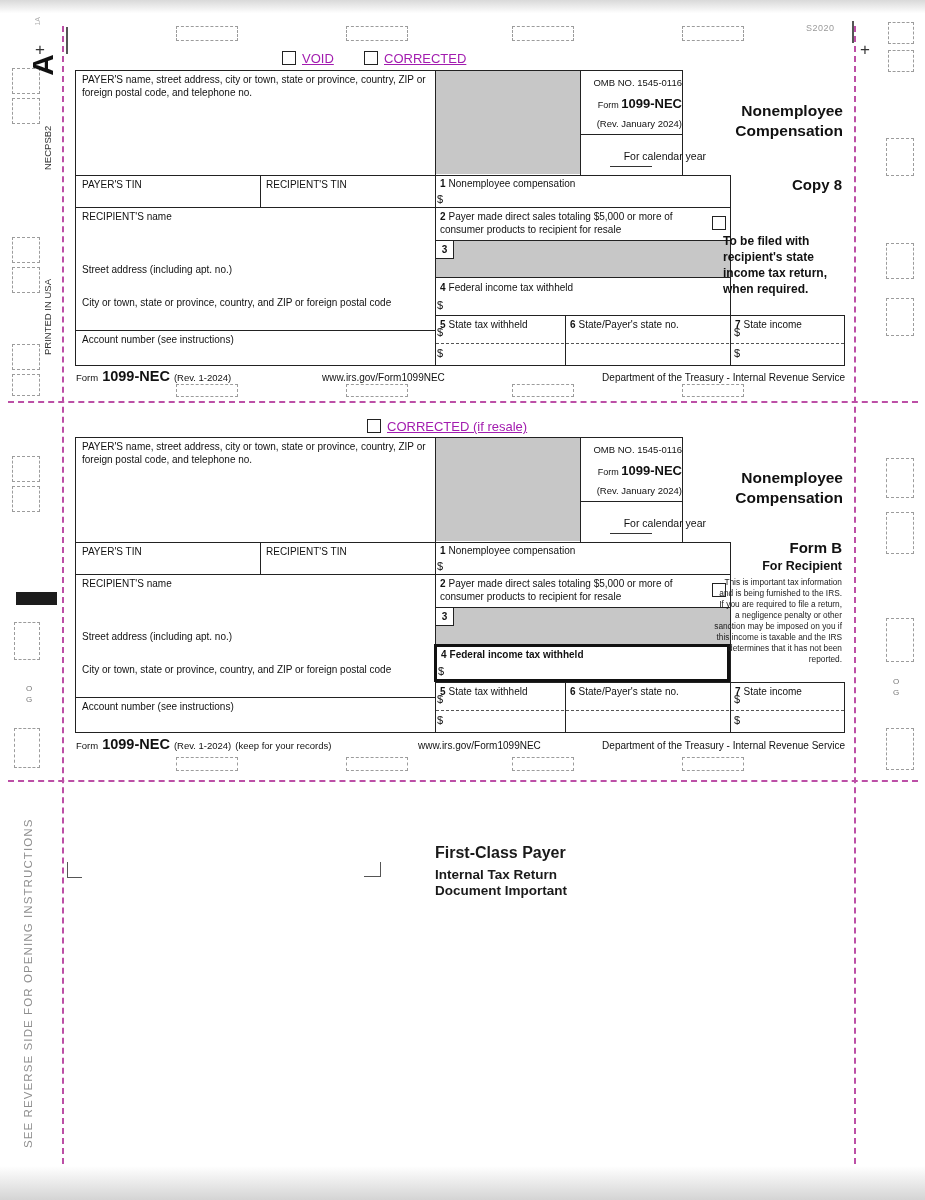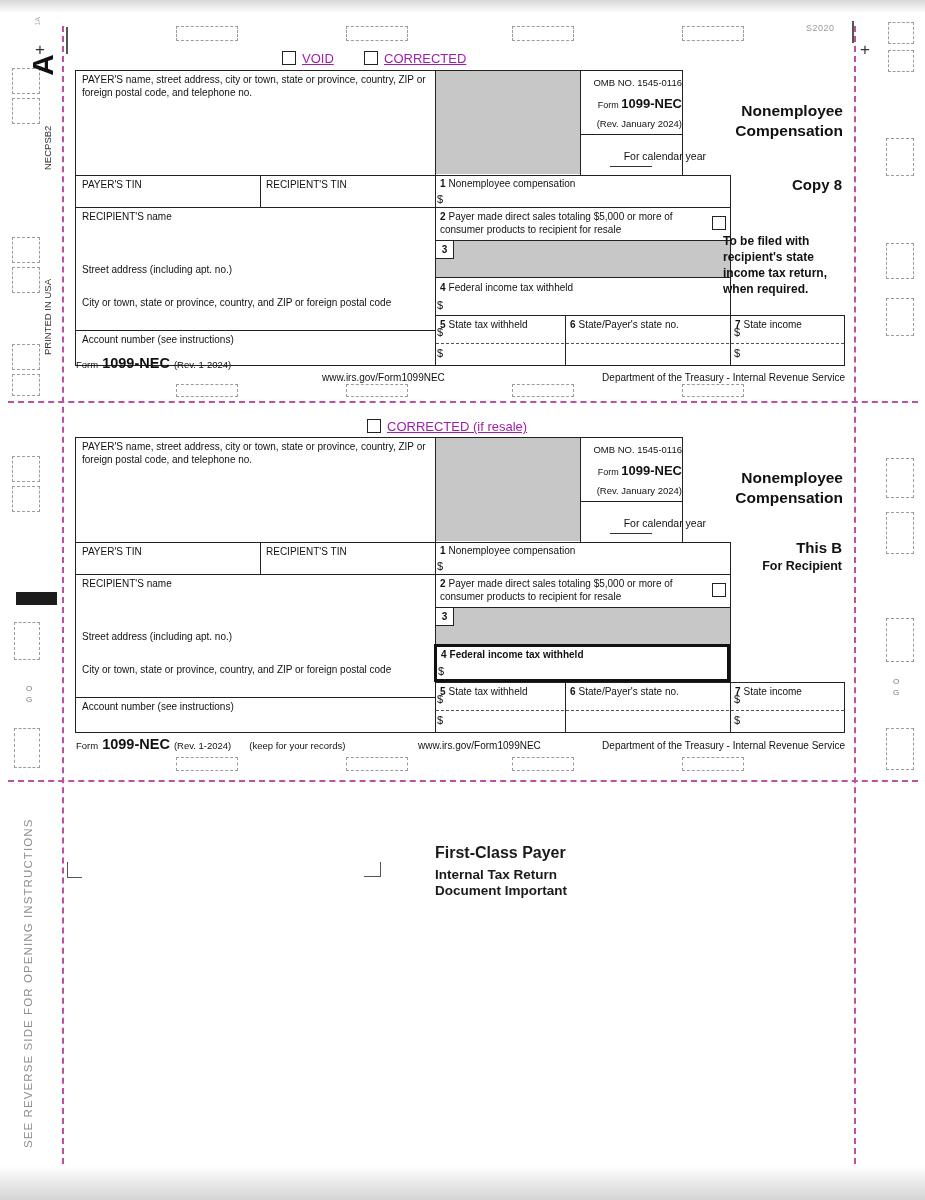--- a/index.html
+++ b/index.html
@@ -186,21 +186,21 @@
     <div class="lbl" style="left:660px;top:249px"><span class="bn">7</span><span>State income</span></div>
     <div class="dollar" style="left:362px;top:256px">$</div>
     <div class="dollar" style="left:362px;top:277px">$</div>
     <div class="dollar" style="left:659px;top:256px">$</div>
     <div class="dollar" style="left:659px;top:277px">$</div>
 
     <div class="copy-head" style="top:106px">Copy 8</div>
     <div class="copy2-instr">To be filed with recipient's state income tax return, when required.</div>
   </section>
 
-  <div class="abs" style="left:76px; top:354px">
+  <div class="abs" style="left:76px; top:367px">
     <span class="f-small">Form</span><span class="f-big">1099-NEC</span><span class="f-small">(Rev. 1-2024)</span>
   </div>
   <div class="foot-url" style="left:322px; top:372px">www.irs.gov/Form1099NEC</div>
   <div class="foot-dept" style="left:560px; top:372px">Department of the Treasury - Internal Revenue Service</div>
 
   <div class="cb" style="left:367px; top:419px"></div>
   <div class="cb-lbl" style="left:387px; top:419px">CORRECTED (if resale)</div>
 
   <section class="tax-form" style="left:75px; top:437px">
 
@@ -256,26 +256,27 @@
     <div class="lbl" style="left:366px;top:212px;font-weight:bold"><span class="bn">4</span><span>Federal income tax withheld</span></div>
     <div class="dollar" style="left:363px;top:228px">$</div>
     <div class="lbl" style="left:365px;top:249px"><span class="bn">5</span><span>State tax withheld</span></div>
     <div class="lbl" style="left:495px;top:249px"><span class="bn">6</span><span>State/Payer's state no.</span></div>
     <div class="lbl" style="left:660px;top:249px"><span class="bn">7</span><span>State income</span></div>
     <div class="dollar" style="left:362px;top:256px">$</div>
     <div class="dollar" style="left:362px;top:277px">$</div>
     <div class="dollar" style="left:659px;top:256px">$</div>
     <div class="dollar" style="left:659px;top:277px">$</div>
 
-    <div class="copy-head" style="top:102px">This B</div>
+    <div class="copy-head" style="top:102px">Form B</div>
     <div class="copy-sub" style="top:122px">For Recipient</div>
+    <div class="copyb-notice">This is important tax information and is being furnished to the IRS. If you are required to file a return, a negligence penalty or other sanction may be imposed on you if this income is taxable and the IRS determines that it has not been reported.</div>
   </section>
 
   <div class="abs" style="left:76px; top:735px">
-    <span class="f-small">Form</span><span class="f-big">1099-NEC</span><span class="f-small">(Rev. 1-2024)</span><span class="f-small" style="margin-left:14px">(keep for your records)</span>
+    <span class="f-small">Form</span><span class="f-big">1099-NEC</span><span class="f-small">(Rev. 1-2024)</span><span class="f-small" style="margin-left:0">(keep for your records)</span>
   </div>
   <div class="foot-url" style="left:418px; top:740px">www.irs.gov/Form1099NEC</div>
   <div class="foot-dept" style="left:560px; top:740px">Department of the Treasury - Internal Revenue Service</div>
 
   <div class="cmark-l" style="left:67px; top:862px"></div>
   <div class="cmark-r" style="left:364px; top:862px"></div>
   <div class="mail1">First-Class Payer</div>
   <div class="mail2" style="top:867px">Internal Tax Return</div>
   <div class="mail2" style="top:883px">Document Important</div>
 

